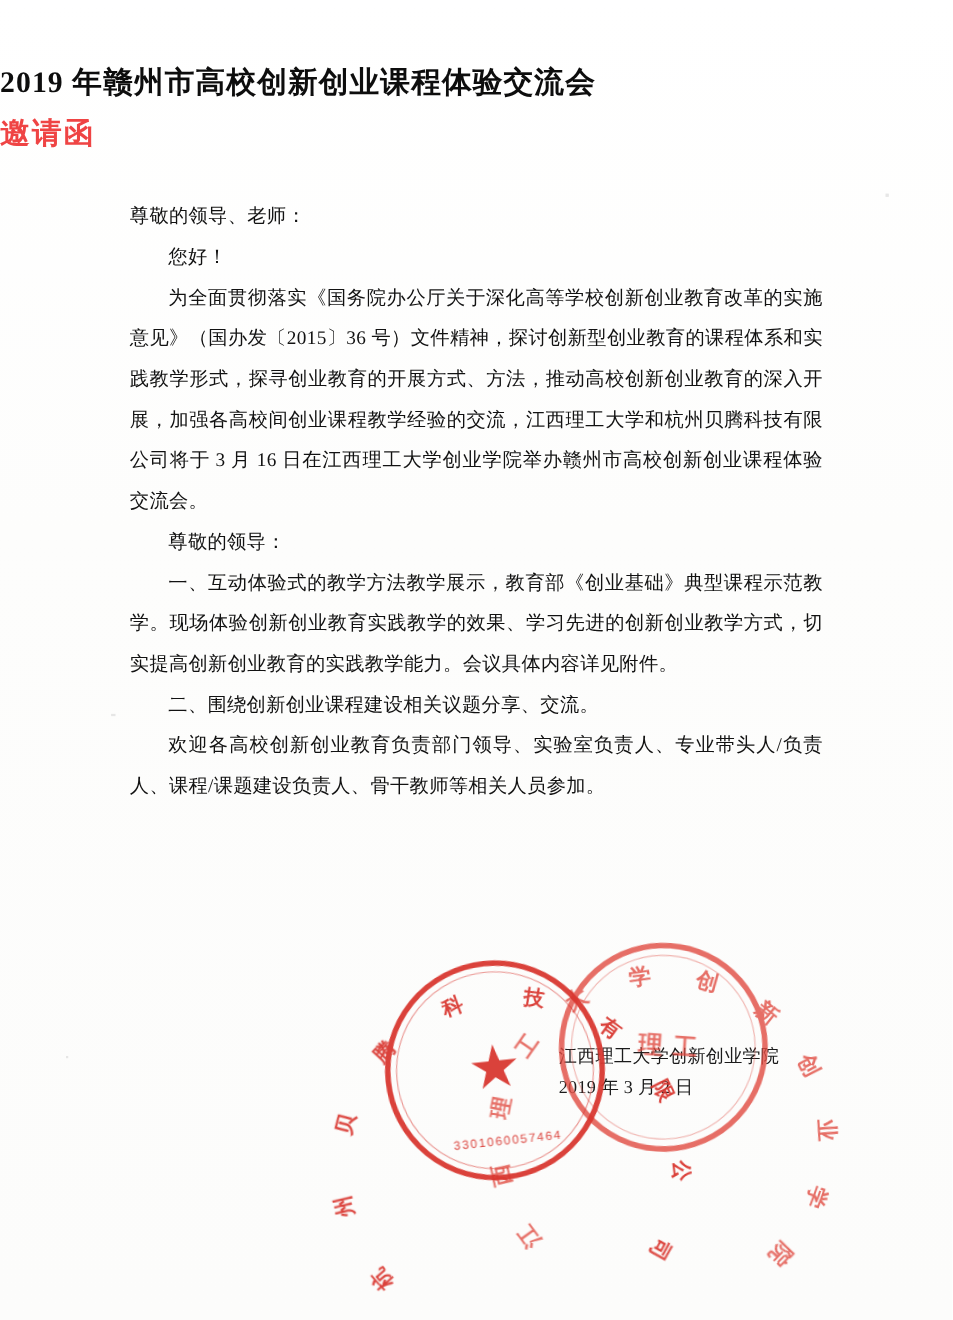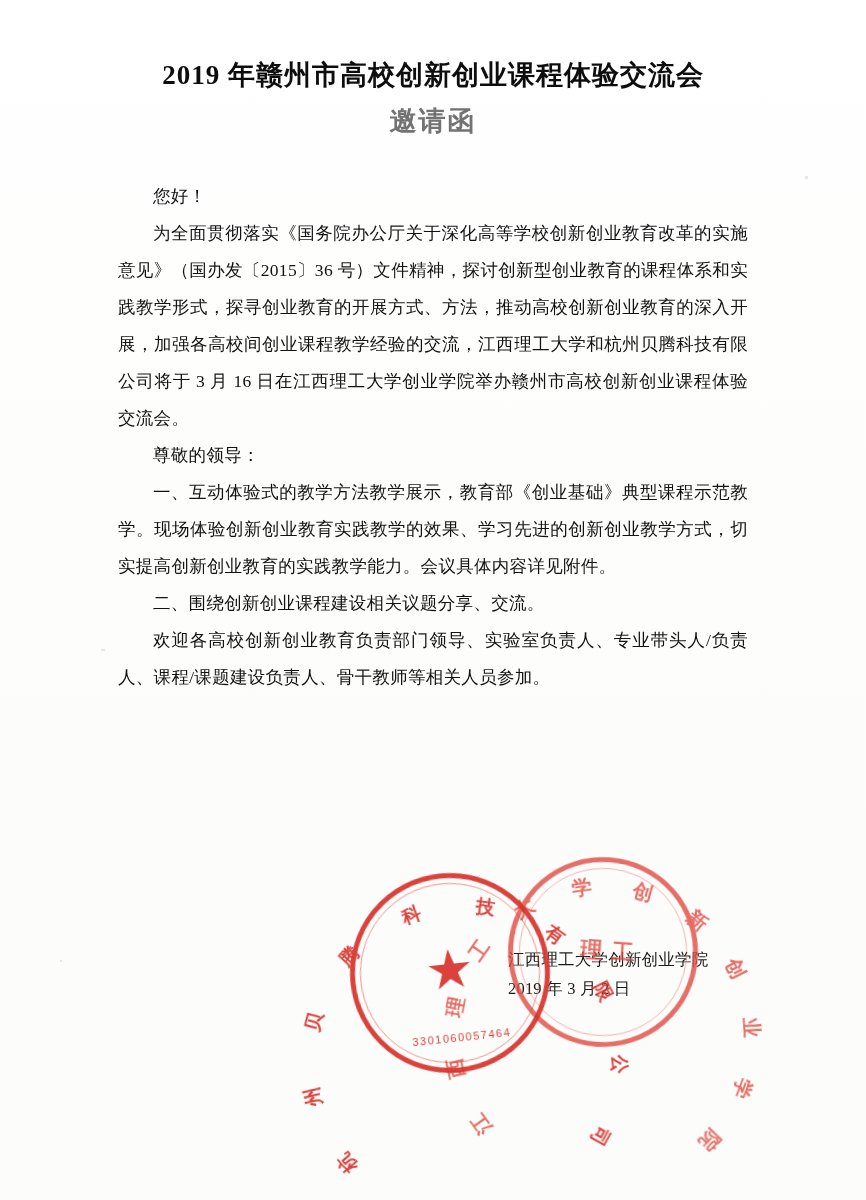--- a/index.html
+++ b/index.html
@@ -32,36 +32,35 @@
     background:
       linear-gradient(180deg, #ffffff 0%, #fdfdfc 40%, #fcfcfb 100%);
     pointer-events: none;
   }
 
   .title-block {
     position: absolute;
     left: 0;
     top: 52px;
     width: 866px;
-    text-align: center;
   }
   .title-line {
     font-size: 27px;
     font-weight: bold;
     letter-spacing: 1px;
     line-height: 46px;
     color: #0d0d0d;
     font-family: "Liberation Serif", "DejaVu Serif", serif;
   }
   .title-line-2 {
     font-size: 27px;
     font-weight: bold;
     letter-spacing: 2px;
     line-height: 46px;
-    color: #737373;
+    color: #ef4444;
   }
 
   .body-block {
     position: absolute;
     left: 118px;
     top: 178px;
     width: 630px;
   }
 
   .para {
@@ -222,20 +221,21 @@
 
 <div class="page">
   <div class="paper-tint"></div>
 
   <div class="title-block">
     <div class="title-line">2019 年赣州市高校创新创业课程体验交流会</div>
     <div class="title-line-2">邀请函</div>
   </div>
 
   <div class="body-block">
+    <div class="salutation indent-0">尊敬的领导、老师：</div>
     <div class="para indent-1">您好！</div>
     <div class="para indent-1">为全面贯彻落实《国务院办公厅关于深化高等学校创新创业教育改革的实施意见》（国办发〔2015〕36 号）文件精神，探讨创新型创业教育的课程体系和实践教学形式，探寻创业教育的开展方式、方法，推动高校创新创业教育的深入开展，加强各高校间创业课程教学经验的交流，江西理工大学和杭州贝腾科技有限公司将于 3 月 16 日在江西理工大学创业学院举办赣州市高校创新创业课程体验交流会。</div>
     <div class="para indent-1">尊敬的领导：</div>
     <div class="para indent-1">一、互动体验式的教学方法教学展示，教育部《创业基础》典型课程示范教学。现场体验创新创业教育实践教学的效果、学习先进的创新创业教学方式，切实提高创新创业教育的实践教学能力。会议具体内容详见附件。</div>
     <div class="para indent-1">二、围绕创新创业课程建设相关议题分享、交流。</div>
     <div class="para indent-1">欢迎各高校创新创业教育负责部门领导、实验室负责人、专业带头人/负责人、课程/课题建设负责人、骨干教师等相关人员参加。</div>
   </div>
 
   <div class="stamp-area">
 

